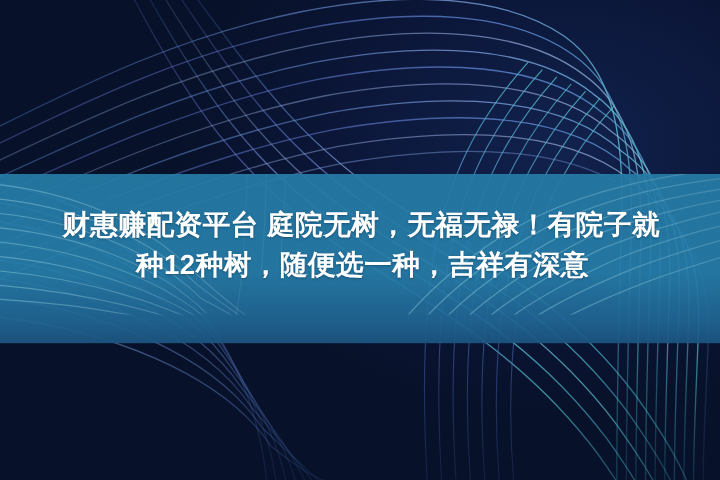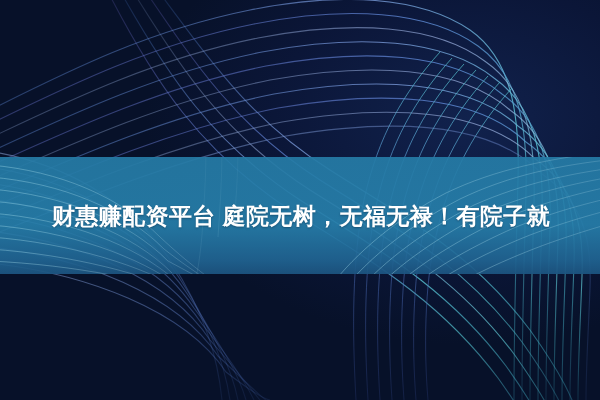--- a/index.html
+++ b/index.html
@@ -26,23 +26,23 @@
     inset:0;
     width:600px;
     height:400px;
     pointer-events:none;
   }
 
   
   .text-band {
     position:absolute;
     left:0;
-    top:157px;
+    top:145px;
     width:600px;
-    height:117px;
+    height:141px;
     background:linear-gradient(180deg,
         rgba(37,123,166,0.93) 0%,
         rgba(38,126,170,0.92) 58%,
         rgba(32,100,146,0.93) 88%,
         rgba(28,84,128,0.94) 100%);
     overflow:hidden;
   }
   .band-lines {
     position:absolute;
     inset:0;
@@ -181,16 +181,17 @@
         <path d="M430,144 C456,126 496,106 544,88 C588,72 620,64 640,58"></path>
 
         <path d="M206,-8 C206,20 204,50 202,78 C200,100 198,112 196,120" stroke-opacity="0.3"></path>
         <path d="M222,-8 C222,22 220,52 218,80" stroke-opacity="0.3"></path>
         <path d="M238,-8 C238,18 236,44 234,68" stroke-opacity="0.25"></path>
       </g>
     </svg>
 
     <div class="band-text">
       <div class="headline-line l1">财惠赚配资平台 庭院无树，无福无禄！有院子就</div>
+      <div class="headline-line l2">种12种树，随便选一种，吉祥有深意</div>
     </div>
   </div>
 
 </div>
 
 </body></html>

